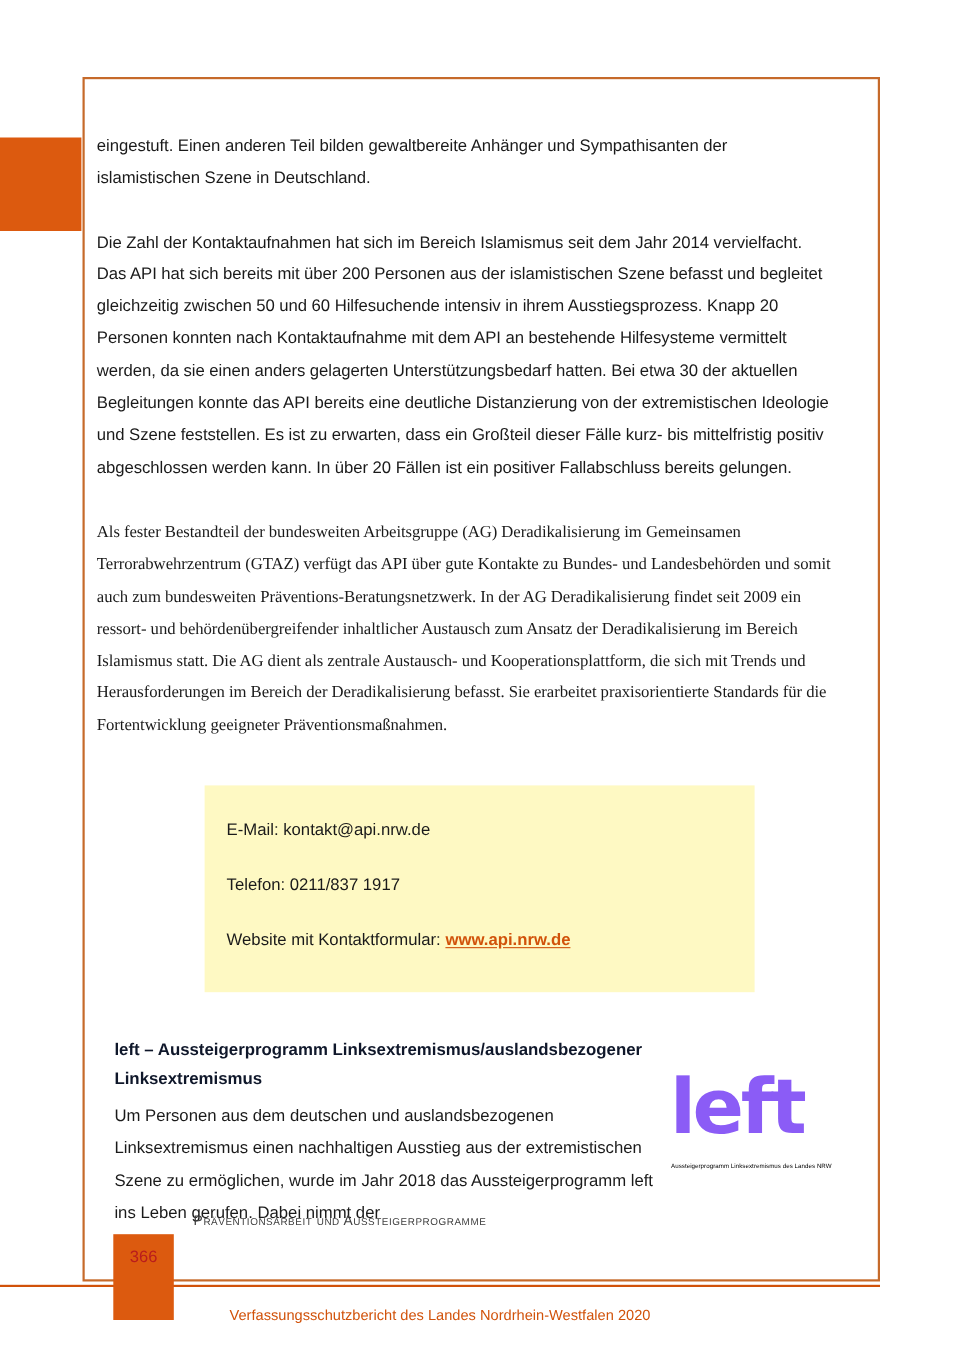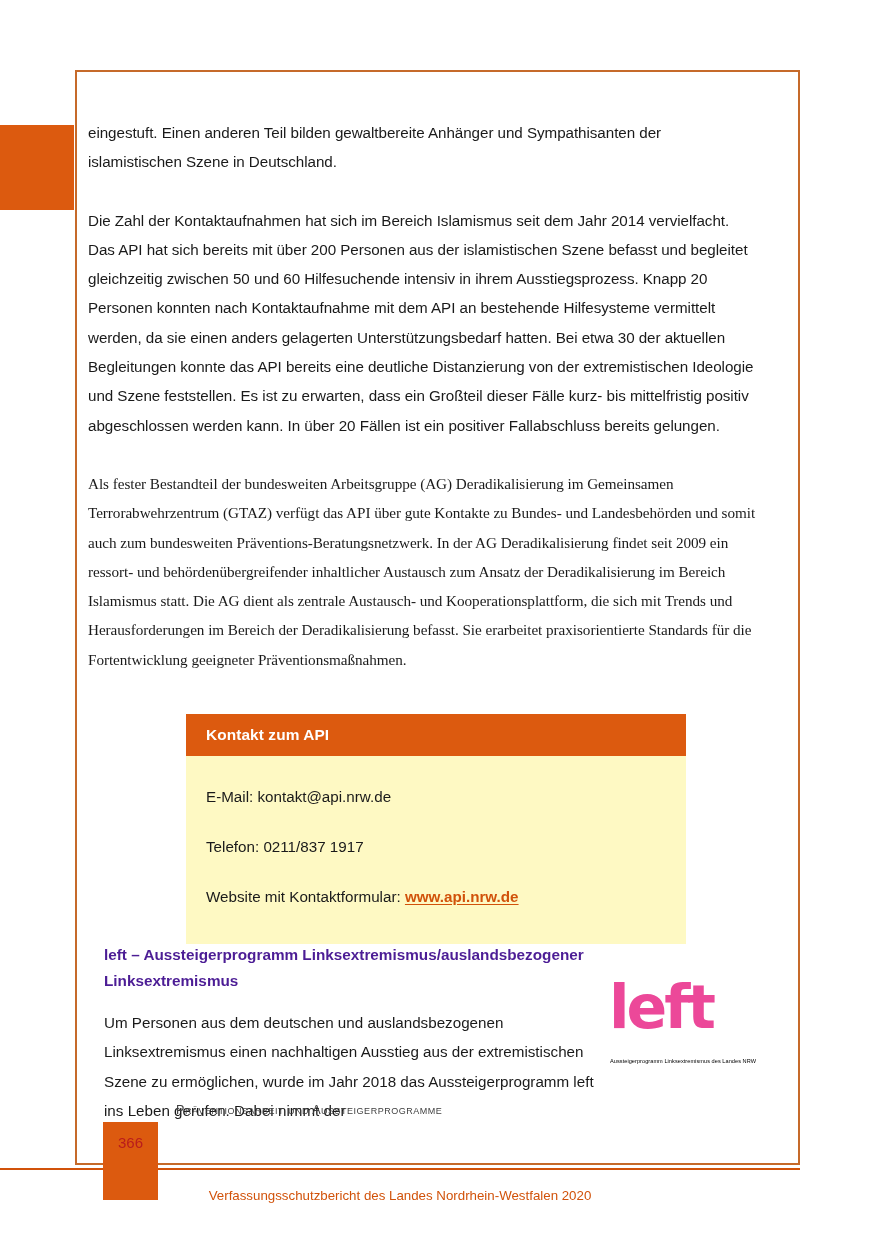--- a/index.html
+++ b/index.html
@@ -91,48 +91,48 @@
   }
 
   
   #left-section {
     position: absolute;
     left: 104px;
     top: 942px;
     width: 490px;
   }
   #left-heading {
-    color: #4c1d95;
+    color: #0f172a;
     font-size: 15.3px;
     font-weight: bold;
     line-height: 26px;
-    margin: 0 0 14px 0;
+    margin: 0 0 6px 0;
   }
   #left-body {
     font-size: 15.2px;
     line-height: 29.3px;
     margin: 0;
     color: #1a1a1a;
   }
 
   
   #left-logo {
     position: absolute;
     left: 607px;
     top: 958px;
     width: 168px;
     text-align: center;
   }
   #left-logo-word {
     font-family: "DejaVu Sans", sans-serif;
-    font-size: 60px;
+    font-size: 69px;
     font-weight: bold;
     line-height: 98px;
     letter-spacing: -3px;
-    color: #ec4899;
+    color: #8b5cf6;
     display: block;
     text-align: left;
     padding-left: 2px;
   }
   #left-logo-sub {
     display: block;
     font-size: 5.6px;
     line-height: 8px;
     color: #000000;
     letter-spacing: 0.05px;
@@ -198,21 +198,20 @@
 
 <div id="page-frame"></div>
 
 <div id="content">
   <p class="para">eingestuft. Einen anderen Teil bilden gewaltbereite Anhänger und Sympathisanten der islamistischen Szene in Deutschland.</p>
   <p class="para">Die Zahl der Kontaktaufnahmen hat sich im Bereich Islamismus seit dem Jahr 2014 vervielfacht. Das API hat sich bereits mit über 200 Personen aus der islamistischen Szene befasst und begleitet gleichzeitig zwischen 50 und 60 Hilfesuchende intensiv in ihrem Ausstiegsprozess. Knapp 20 Personen konnten nach Kontaktaufnahme mit dem API an bestehende Hilfesysteme vermittelt werden, da sie einen anders gelagerten Unterstützungsbedarf hatten. Bei etwa 30 der aktuellen Begleitungen konnte das API bereits eine deutliche Distanzierung von der extremistischen Ideologie und Szene feststellen. Es ist zu erwarten, dass ein Großteil dieser Fälle kurz- bis mittelfristig positiv abgeschlossen werden kann. In über 20 Fällen ist ein positiver Fallabschluss bereits gelungen.</p>
   <p class="para">Als fester Bestandteil der bundesweiten Arbeitsgruppe (AG) Deradikalisierung im Gemeinsamen Terrorabwehrzentrum (GTAZ) verfügt das API über gute Kontakte zu Bundes- und Landesbehörden und somit auch zum bundesweiten Präventions-Beratungsnetzwerk. In der AG Deradikalisierung findet seit 2009 ein ressort- und behördenübergreifender inhaltlicher Austausch zum Ansatz der Deradikalisierung im Bereich Islamismus statt. Die AG dient als zentrale Austausch- und Kooperationsplattform, die sich mit Trends und Herausforderungen im Bereich der Deradikalisierung befasst. Sie erarbeitet praxisorientierte Standards für die Fortentwicklung geeigneter Präventionsmaßnahmen.</p>
 </div>
 
 <div id="contact-box">
-  <div id="contact-header">Kontakt zum API</div>
   <div id="contact-body">
     <div class="contact-line">E-Mail: kontakt@api.nrw.de</div>
     <div class="contact-line">Telefon: 0211/837 1917</div>
     <div class="contact-line"><span>Website mit Kontaktformular: </span><a class="contact-link" href="#">www.api.nrw.de</a></div>
   </div>
 </div>
 
 <div id="left-section">
   <h2 id="left-heading">left – Aussteigerprogramm Linksextremismus/auslandsbezogener Linksextremismus</h2>
   <p id="left-body">Um Personen aus dem deutschen und auslandsbezogenen Linksextremismus einen nachhaltigen Ausstieg aus der extremistischen Szene zu ermöglichen, wurde im Jahr 2018 das Aussteigerprogramm left ins Leben gerufen. Dabei nimmt der</p>

